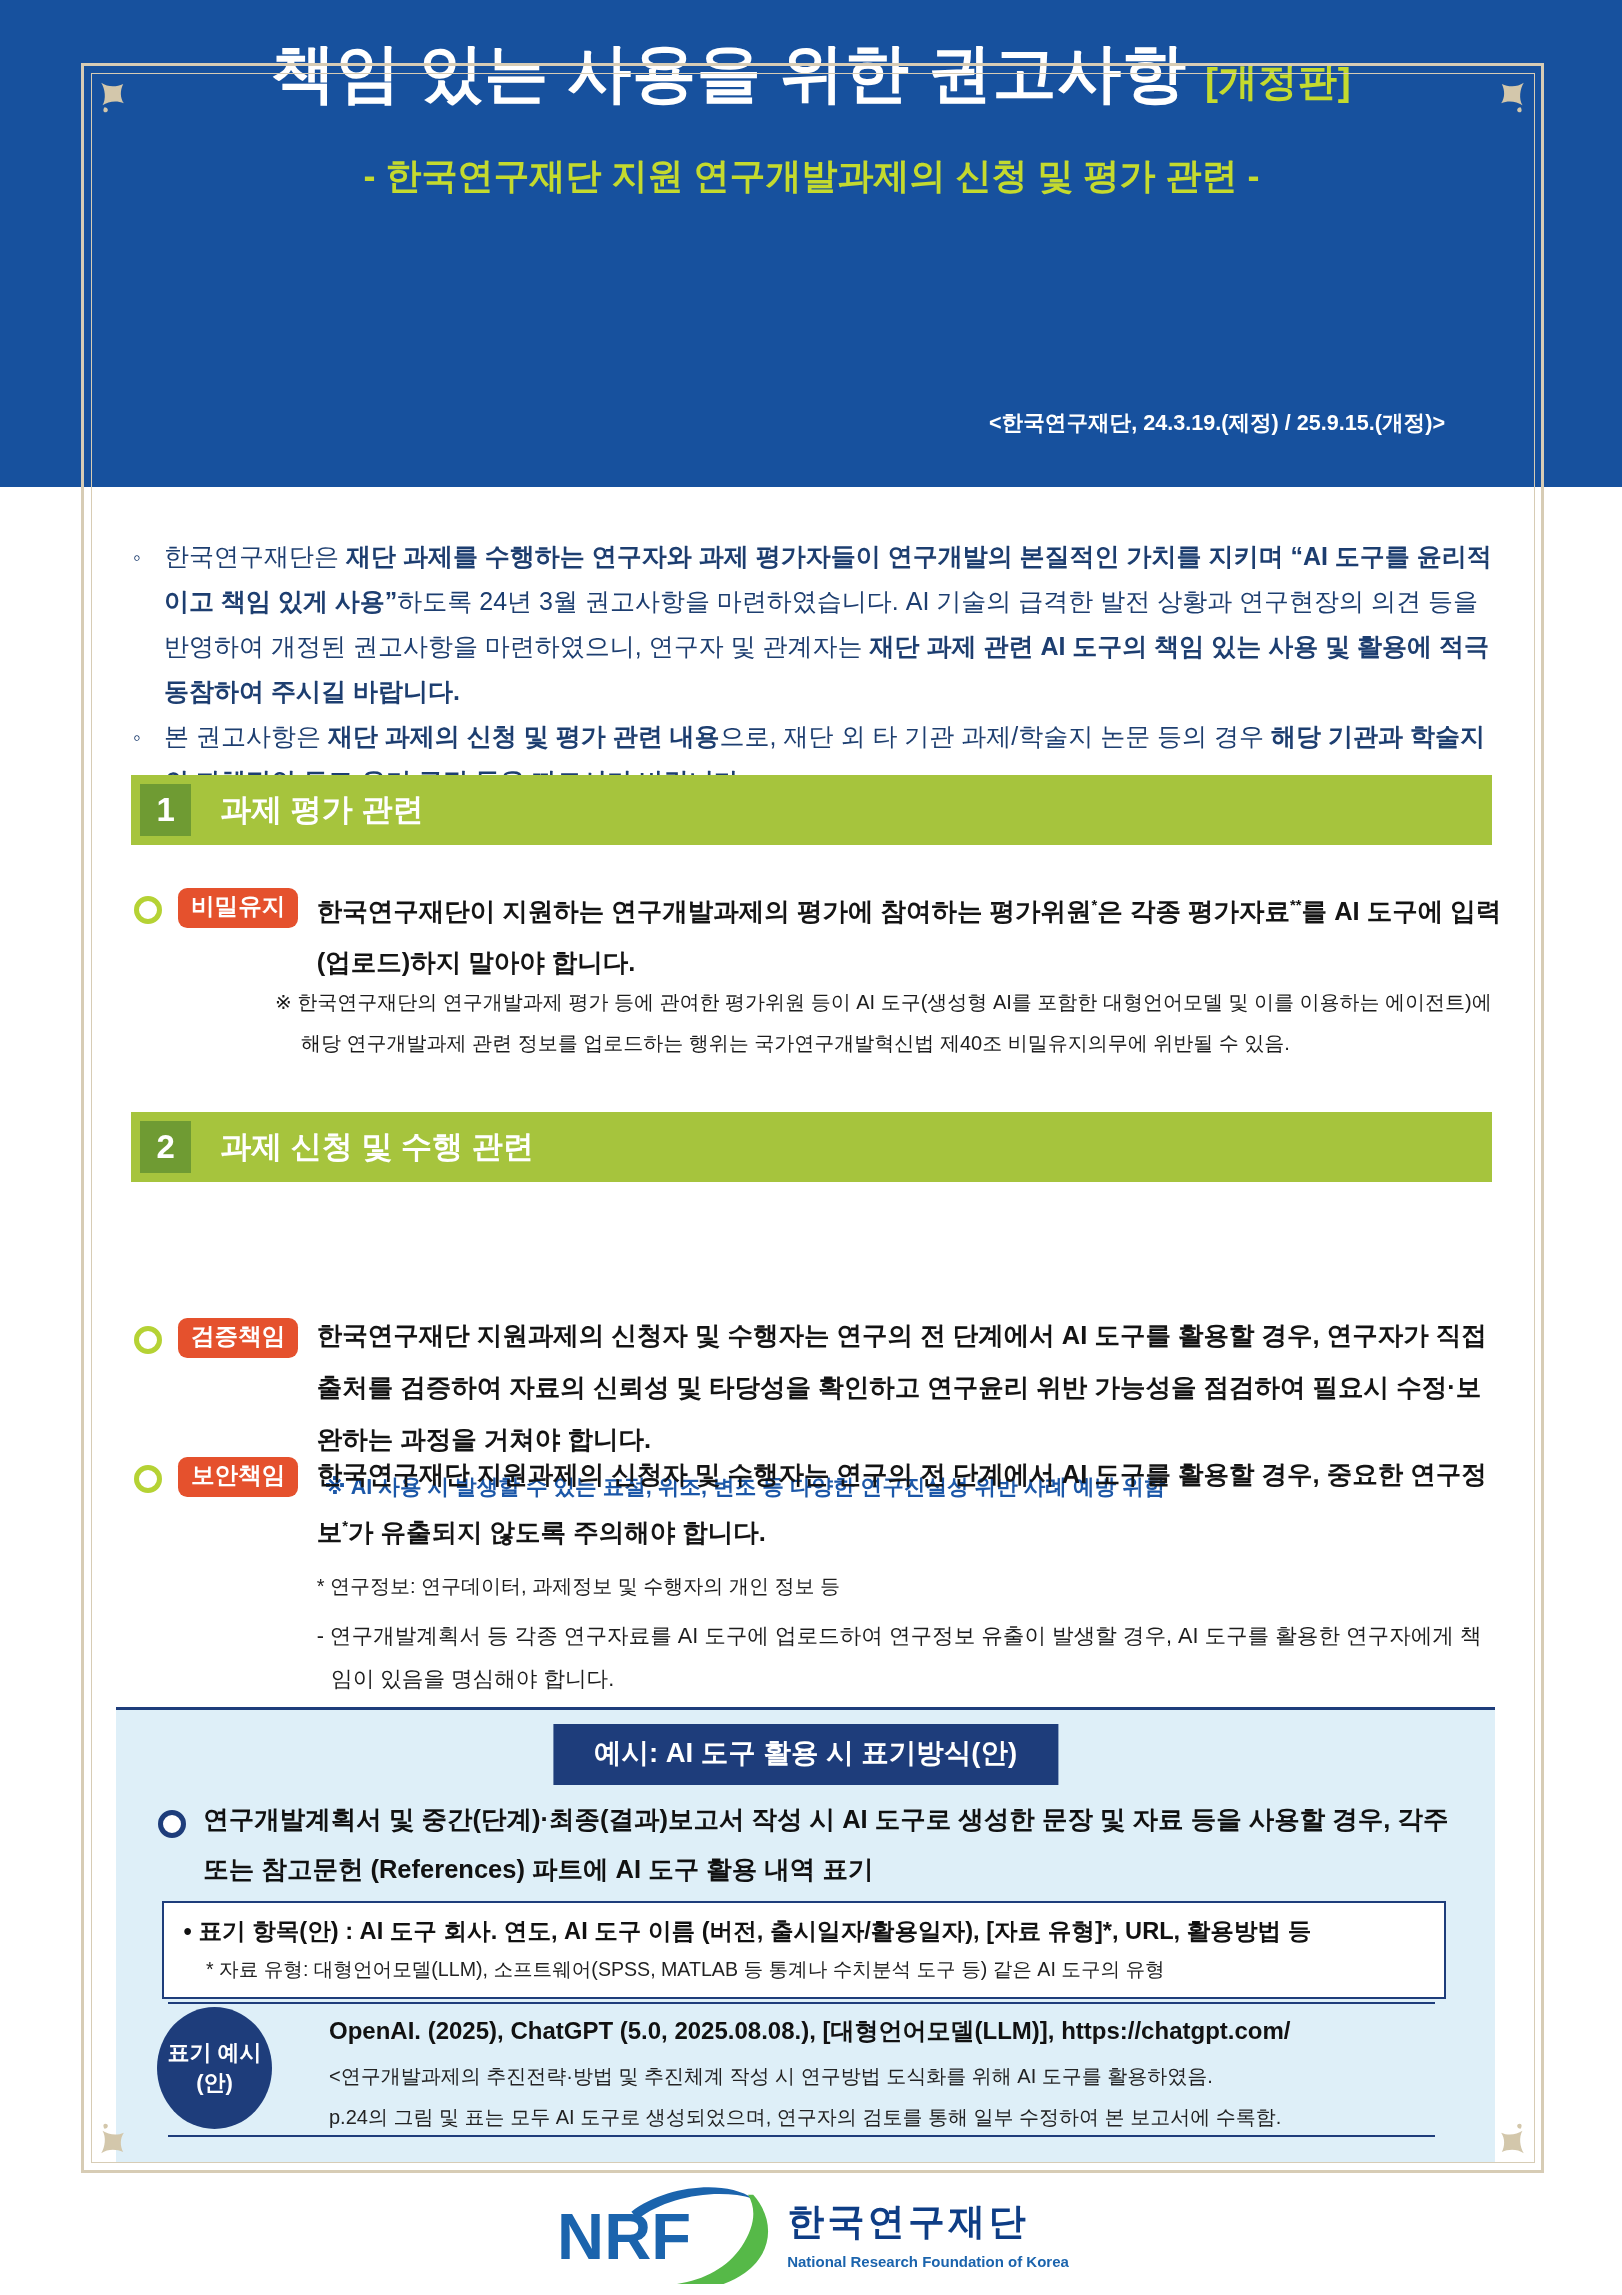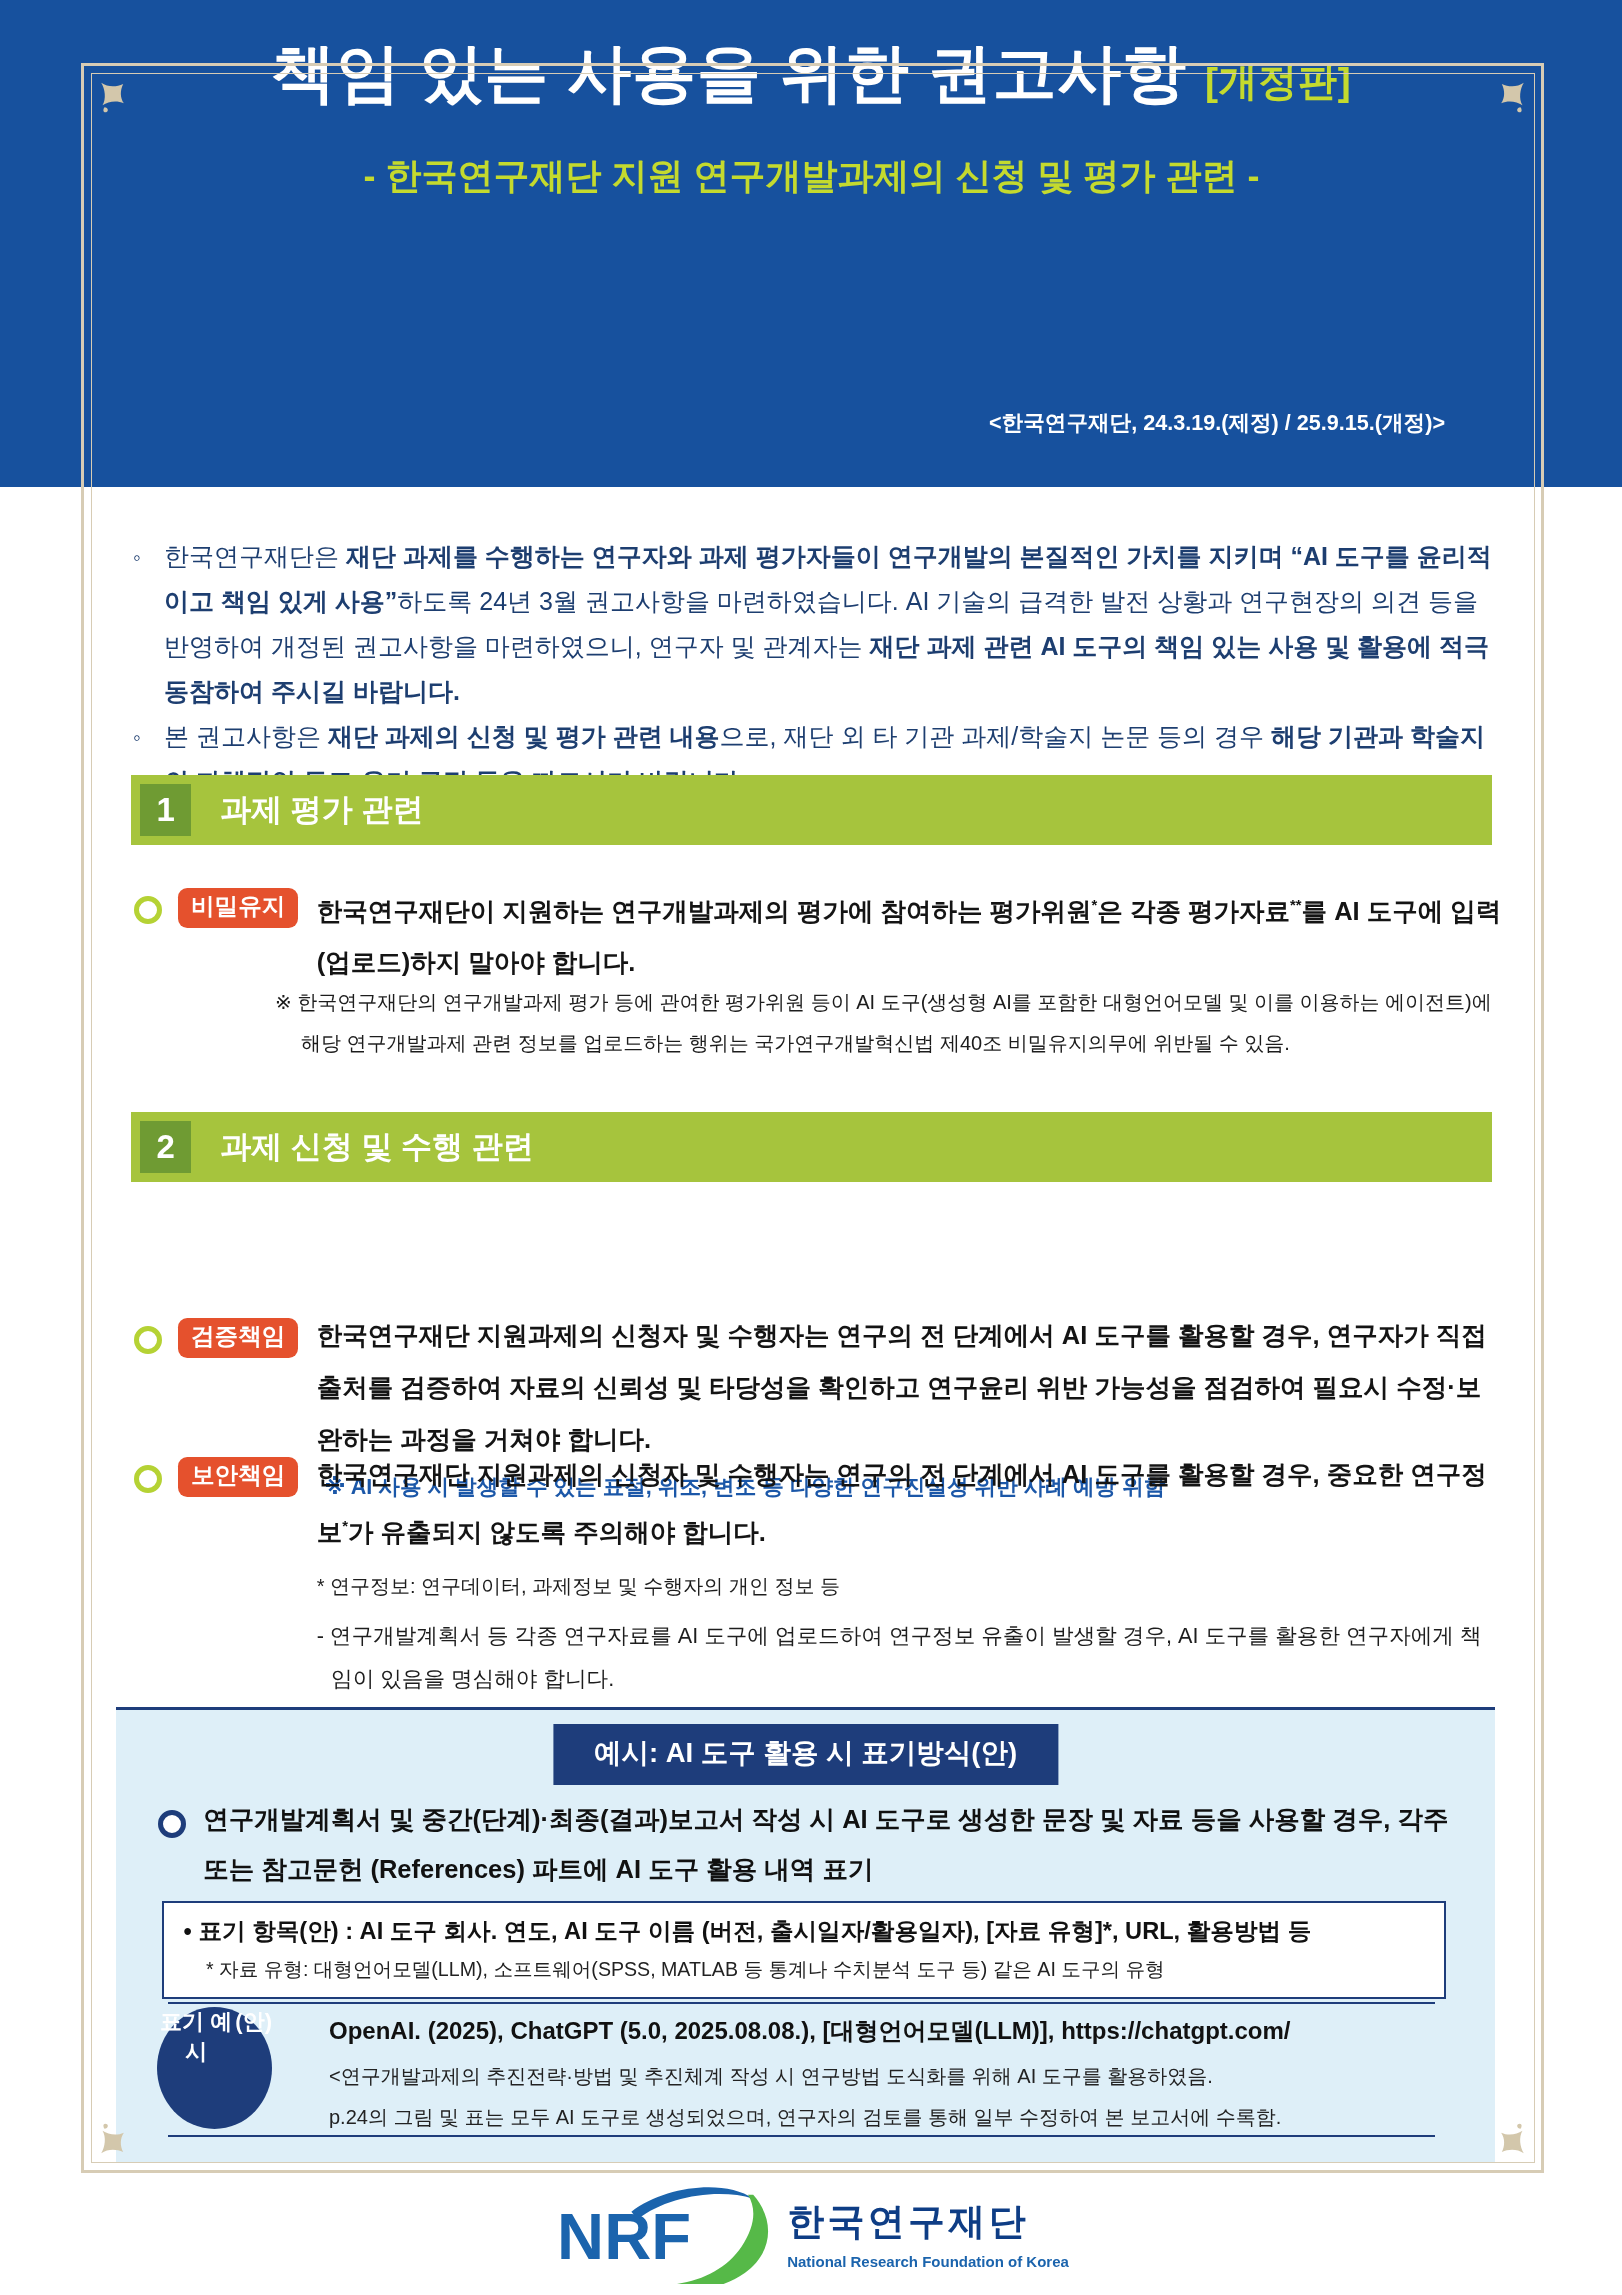--- a/index.html
+++ b/index.html
@@ -77,21 +77,21 @@
   .pbullet .ring { border-color:#1e3d7b; }
   .pbullet .btext { margin-left:17px; font-size:25.5px; font-weight:700; color:#111;
                     line-height:50px; margin-top:-5.2px; }
   .pbox { position:absolute; left:46px; top:191px; width:1280px; background:#fff;
           border:2px solid #1e3d7b; padding:10.5px 0 14.4px; }
   .pbox .l1 { margin:1.3px 0 0 19.6px; font-size:23.6px; font-weight:800; color:#111; }
   .pbox .l2 { margin:9.2px 0 0 42px; font-size:19.6px; color:#222; }
   .hr1 { position:absolute; left:52px; top:292px; width:1267px; border-top:2px solid #1e3d7b; }
   .stamp { position:absolute; left:41px; top:297px; width:115px; height:122px;
            background:#1e3d7b; border-radius:50%; color:#fff; display:flex;
-           flex-direction:row; align-items:flex-start; justify-content:center;
+           flex-direction:column; align-items:center; justify-content:center;
            font-size:22px; font-weight:800; line-height:30px; text-align:center; }
   .pexample { position:absolute; left:213px; top:305px; width:1112px; }
   .cite { font-size:24px; font-weight:800; color:#111; }
   .d1 { margin-top:15.7px; font-size:20px; color:#222; }
   .d2 { margin-top:14.4px; font-size:20px; color:#222; }
   .hr2 { position:absolute; left:52px; top:425px; width:1267px; border-top:2.6px solid #1e3d7b; }
 
   
   .footer { position:absolute; left:0; top:2183px; width:100%;
             display:flex; justify-content:center; align-items:center; gap:17px; z-index:2; }

